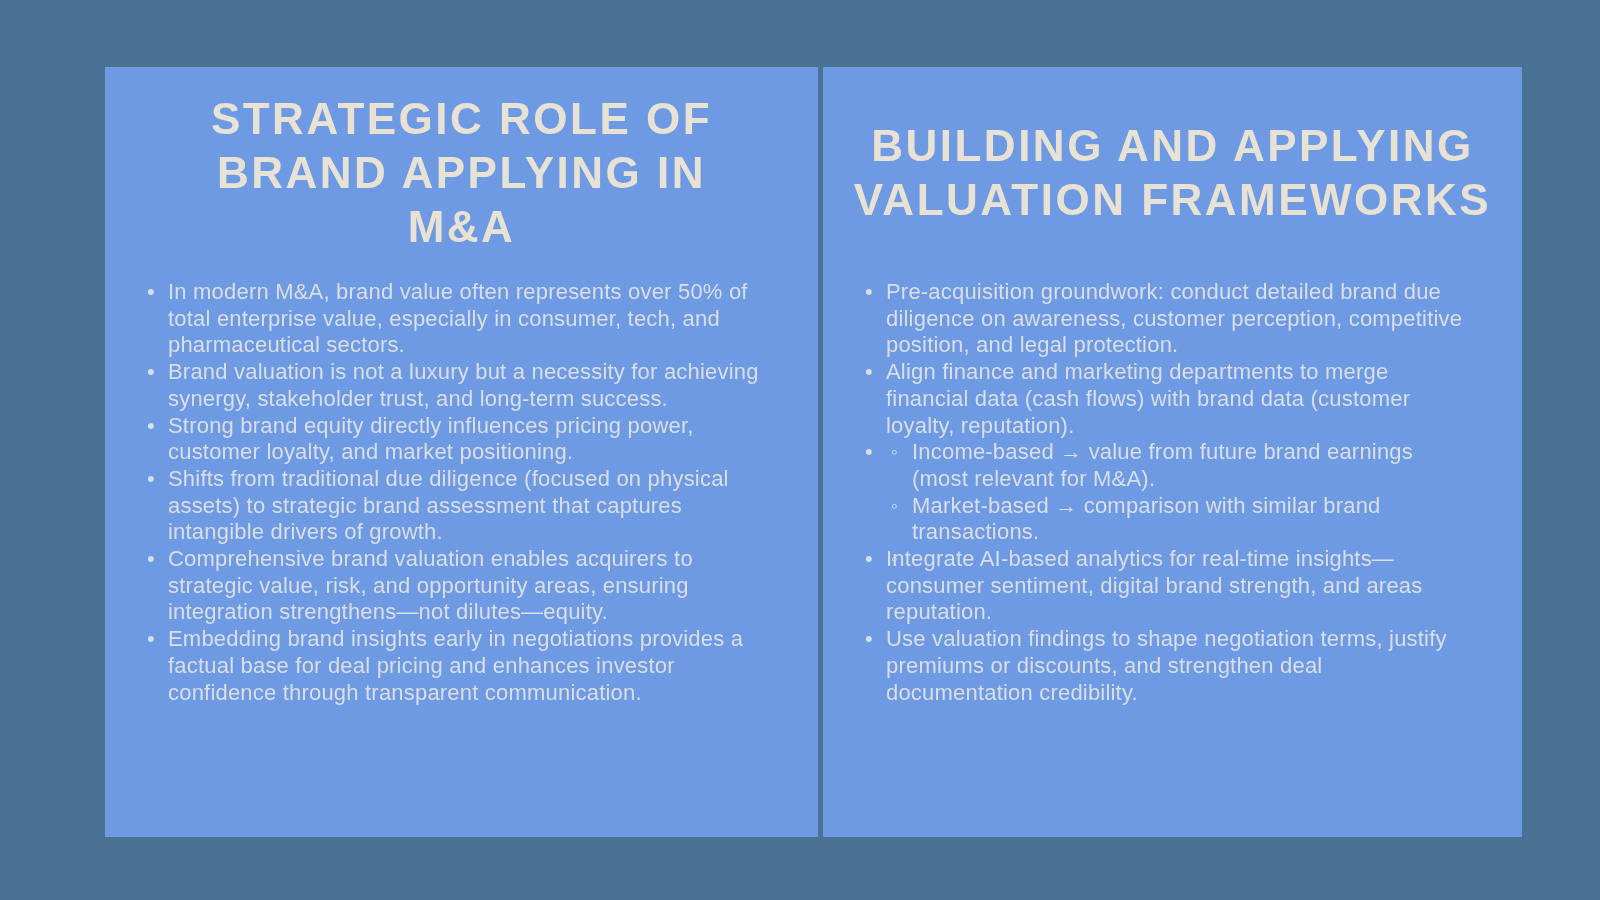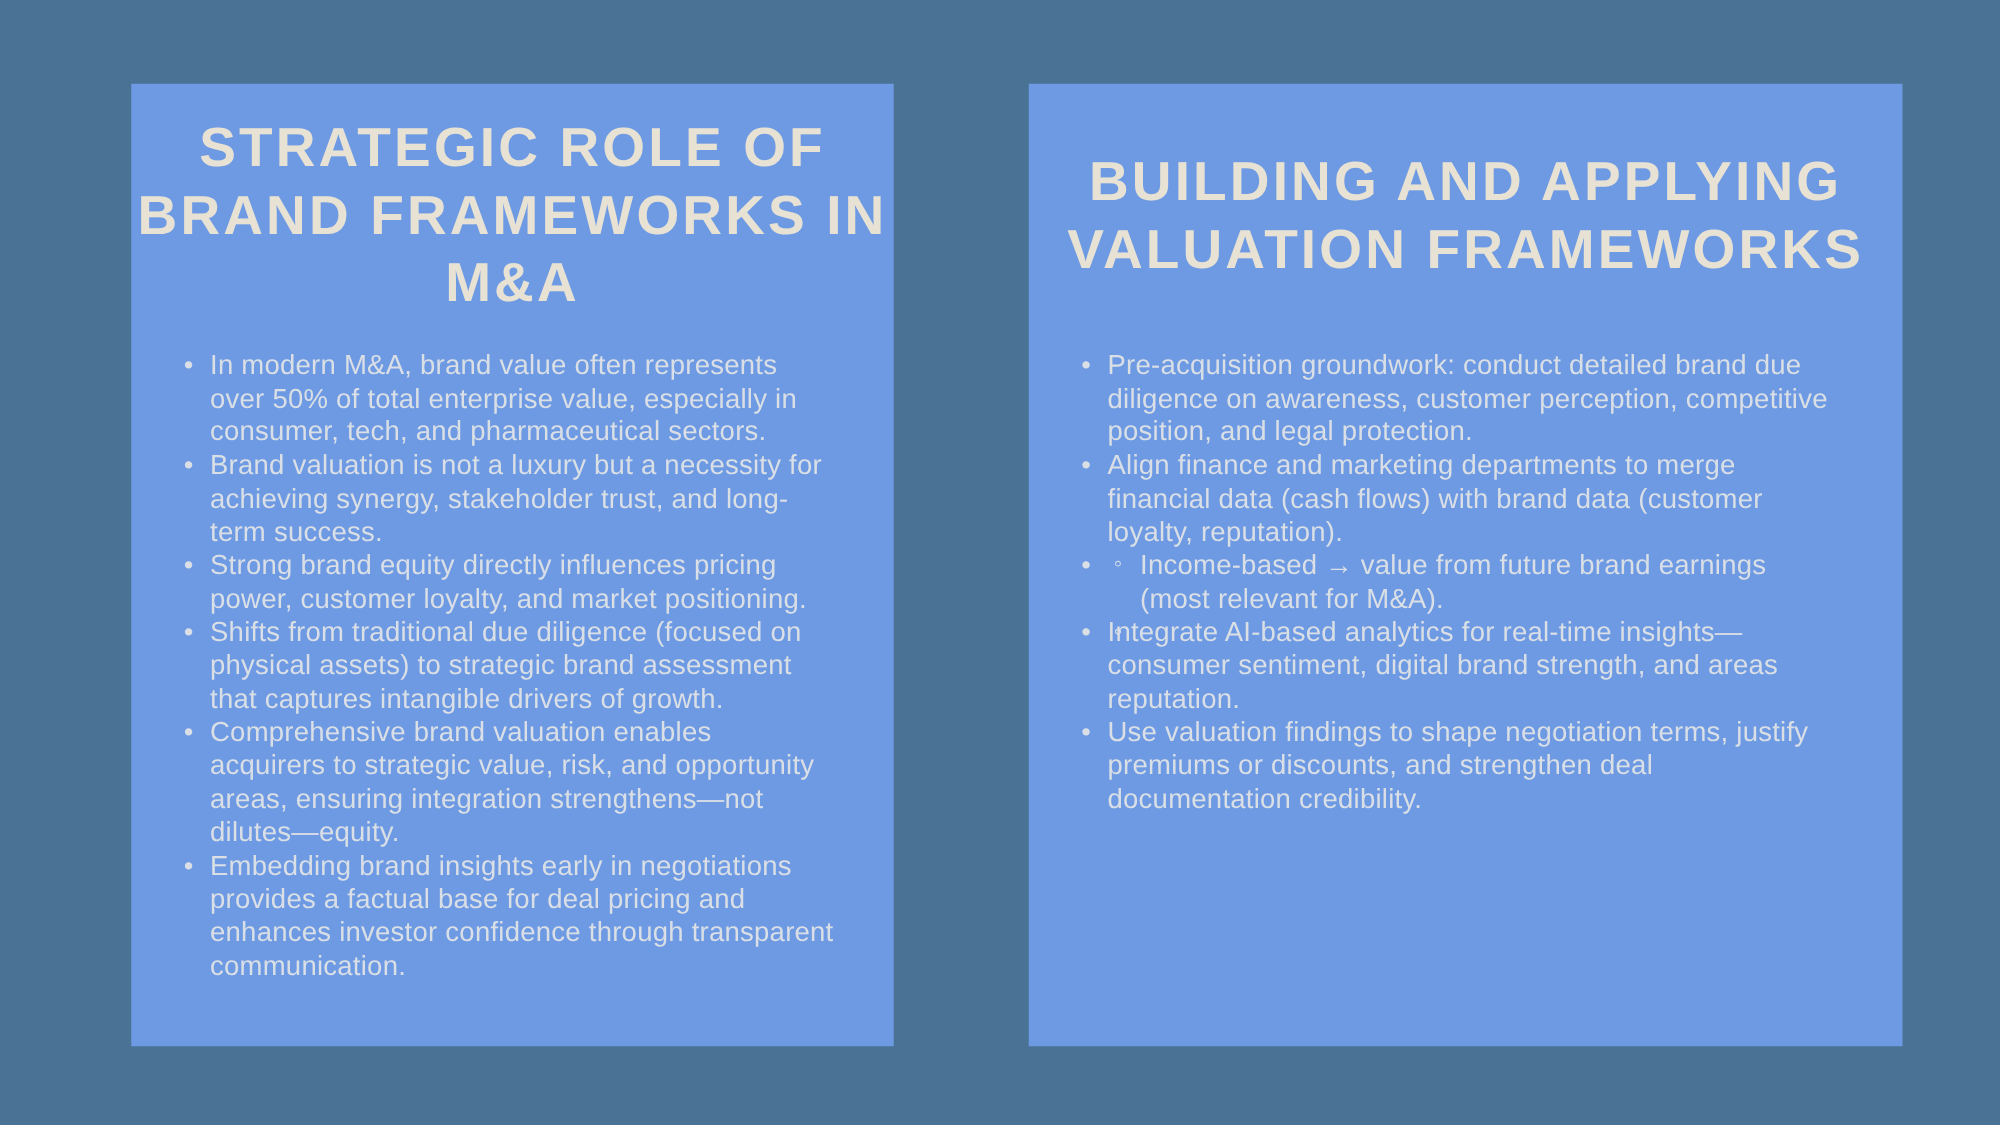--- a/index.html
+++ b/index.html
@@ -17,21 +17,21 @@
     overflow:hidden;
     font-family:"Liberation Sans","DejaVu Sans",sans-serif;
   }
   .panel{
     position:absolute;
     top:67px;
     height:770px;
     background:var(--panel);
     box-sizing:border-box;
   }
-  .panel-left{left:105px;width:610px;}
+  .panel-left{left:105px;width:713px;}
   .panel-right{left:823px;width:699px;}
   .title-area{
     height:212px;
     display:flex;
     flex-direction:column;
     justify-content:center;
     align-items:center;
   }
   .panel-title{
     margin:0;
@@ -70,21 +70,21 @@
 </style>
 </head>
 <body>
 
 <div class="canvas">
 
   <section class="panel panel-left">
     <header class="title-area">
       <h2 class="panel-title">
           <div class="title-line">STRATEGIC ROLE OF</div>
-          <div class="title-line">BRAND FRAMEWORKS IN</div>
+          <div class="title-line">BRAND APPLYING IN</div>
           <div class="title-line">M&amp;A</div>
         </h2>
     </header>
     <ul class="bullets">
         <li class="lvl1"><span class="marker">•</span><span class="txt">In modern M&amp;A, brand value often represents over 50% of total enterprise value, especially in consumer, tech, and pharmaceutical sectors.</span></li>
         <li class="lvl1"><span class="marker">•</span><span class="txt">Brand valuation is not a luxury but a necessity for achieving synergy, stakeholder trust, and long-term success.</span></li>
         <li class="lvl1"><span class="marker">•</span><span class="txt">Strong brand equity directly influences pricing power, customer loyalty, and market positioning.</span></li>
         <li class="lvl1"><span class="marker">•</span><span class="txt">Shifts from traditional due diligence (focused on physical assets) to strategic brand assessment that captures intangible drivers of growth.</span></li>
         <li class="lvl1"><span class="marker">•</span><span class="txt">Comprehensive brand valuation enables acquirers to strategic value, risk, and opportunity areas, ensuring integration strengthens—not dilutes—equity.</span></li>
         <li class="lvl1"><span class="marker">•</span><span class="txt">Embedding brand insights early in negotiations provides a factual base for deal pricing and enhances investor confidence through transparent communication.</span></li>
@@ -96,20 +96,20 @@
       <h2 class="panel-title">
           <div class="title-line">BUILDING AND APPLYING</div>
           <div class="title-line">VALUATION FRAMEWORKS</div>
         </h2>
     </header>
     <ul class="bullets">
         <li class="lvl1"><span class="marker">•</span><span class="txt">Pre-acquisition groundwork: conduct detailed brand due diligence on awareness, customer perception, competitive position, and legal protection.</span></li>
         <li class="lvl1"><span class="marker">•</span><span class="txt">Align finance and marketing departments to merge financial data (cash flows) with brand data (customer loyalty, reputation).</span></li>
         <li class="lvl1"><span class="marker">•</span></li>
         <li class="lvl2"><span class="marker">◦</span><span class="txt">Income-based → value from future brand earnings (most relevant for M&amp;A).</span></li>
-        <li class="lvl2"><span class="marker">◦</span></li>
+        <li class="lvl2"><span class="marker">◦</span><span class="txt">Market-based → comparison with similar brand transactions.</span></li>
         <li class="lvl2"><span class="marker">◦</span></li>
         <li class="lvl1"><span class="marker">•</span><span class="txt">Integrate AI-based analytics for real-time insights—consumer sentiment, digital brand strength, and areas reputation.</span></li>
         <li class="lvl1"><span class="marker">•</span><span class="txt">Use valuation findings to shape negotiation terms, justify premiums or discounts, and strengthen deal documentation credibility.</span></li>
       </ul>
   </section>
 
 </div>
 
 </body></html>

